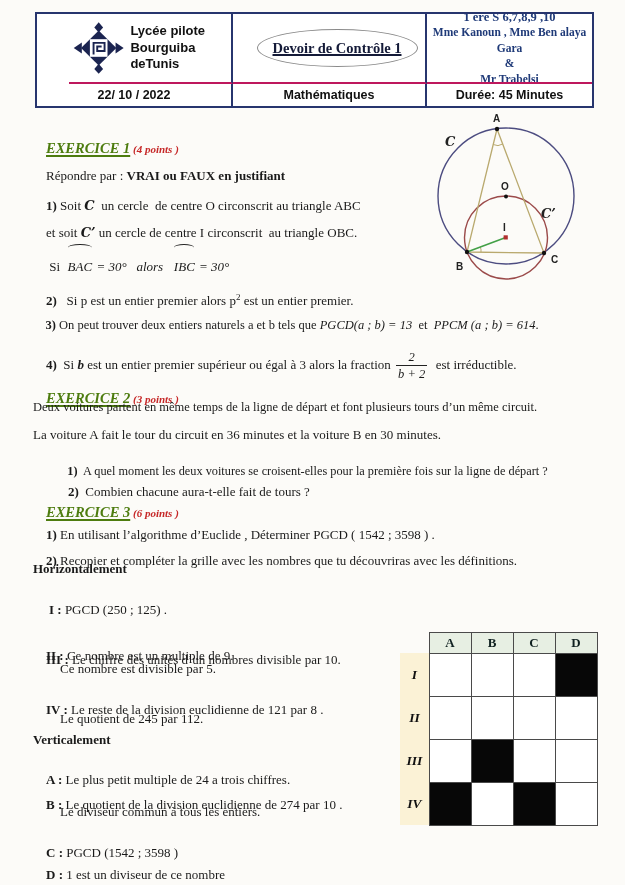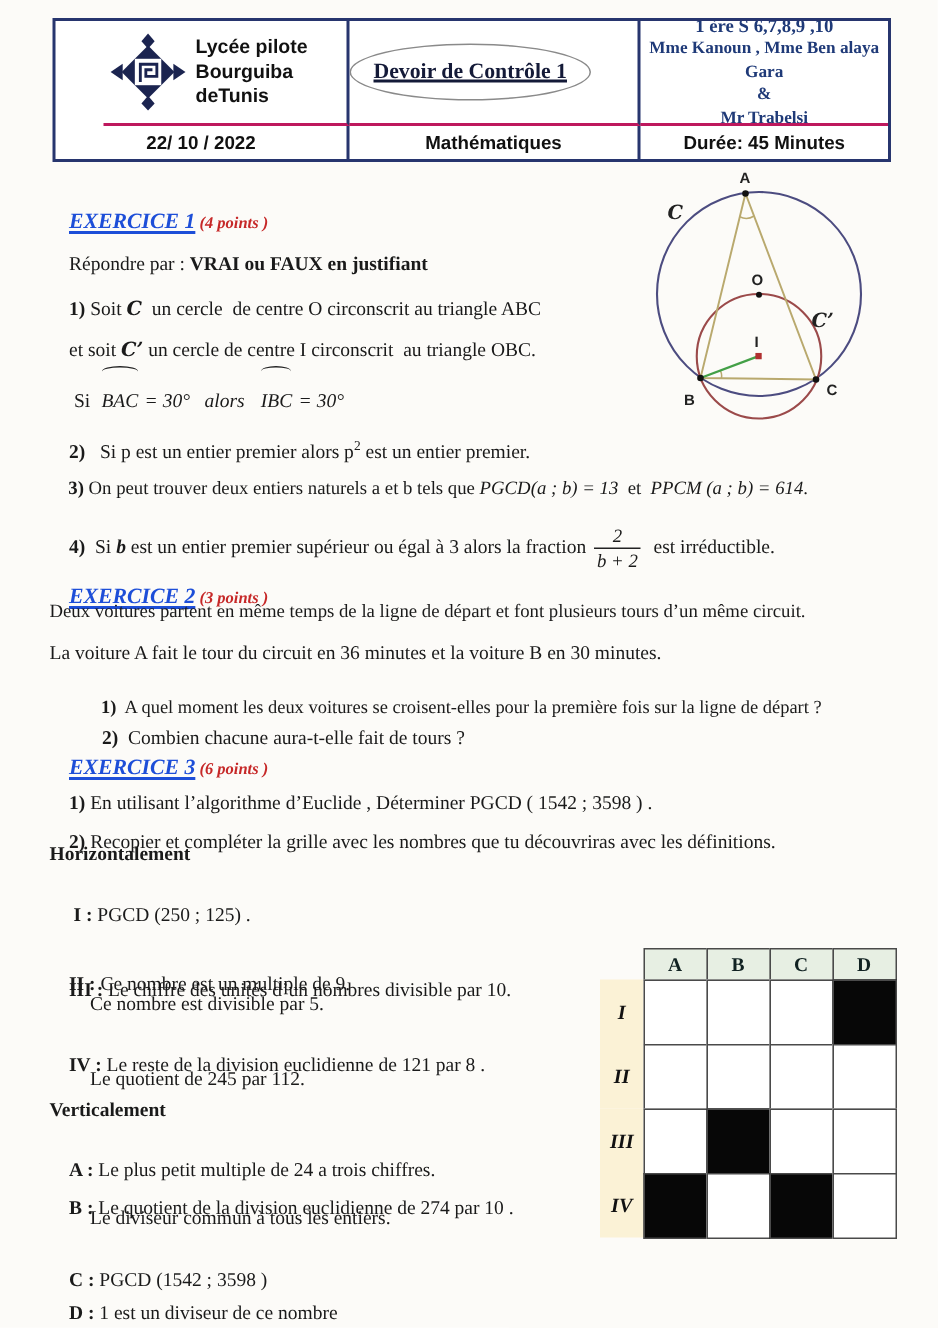--- a/index.html
+++ b/index.html
@@ -11,32 +11,32 @@
        border:2.5px solid #27356e;display:grid;
        grid-template-columns:196px 194px 1fr;grid-template-rows:1fr 22px;}
   .hcell{border-right:2px solid #27356e;border-bottom:2px solid #be185d;
          display:flex;align-items:center;justify-content:center;overflow:hidden;}
   .hcell.last{border-right:none;}
   .hcell.bot{border-bottom:none;font-family:"Liberation Sans",sans-serif;
              font-weight:bold;font-size:12.5px;color:#111;}
   .schoolcell{gap:6px;padding-left:4px;justify-content:flex-start;margin-left:32px;}
   .schoolname{font-family:"Liberation Sans",sans-serif;font-weight:bold;font-size:13px;
               color:#111;line-height:1.3;}
-  .ovalwrap{display:flex;align-items:center;width:100%;height:100%;}
+  .ovalwrap{display:flex;align-items:center;justify-content:center;width:100%;height:100%;padding-left:16px;}
   .oval{border:1.5px solid #8a8a8a;border-radius:50%;padding:9px 15px;}
   .ctitle{font-weight:bold;font-size:14.5px;color:#141a38;text-decoration:underline;
           text-decoration-thickness:1.5px;}
   .teachers{color:#1f3a78;font-weight:bold;font-size:11.5px;text-align:center;line-height:1.35;}
   .teachers .cl{font-size:12.5px;}
 
   
   .line{position:absolute;font-size:13px;white-space:pre;}
   .b{font-weight:bold;} .bi{font-weight:bold;font-style:italic;}
   .mi{font-style:italic;}
-  .extitle{font-size:14.5px;font-weight:bold;font-style:italic;color:#1d4ed8;
+  .extitle{font-size:14.5px;font-weight:bold;font-style:italic;color:#4d7c0f;
            text-decoration:underline;text-decoration-thickness:1.6px;text-underline-offset:2px;}
   .pts{font-size:11px;font-weight:bold;font-style:italic;color:#c62828;}
   .sc{font-family:"DejaVu Serif",serif;font-style:italic;font-weight:bold;}
   .s125{font-size:12.5px;} .s123{font-size:12.3px;}
   sup.p2{font-size:9px;vertical-align:super;line-height:0;}
   .hat{font-style:italic;position:relative;display:inline-block;padding:12px 1px;}
   .hat::before{content:"";position:absolute;left:6%;right:6%;top:-3px;height:6px;
                border-top:1.3px solid #222;border-radius:100% 100% 0 0/100% 100% 0 0;}
   .frac{display:inline-block;vertical-align:middle;text-align:center;font-style:italic;
         font-size:12.5px;line-height:1.15;margin:0 2px;}

